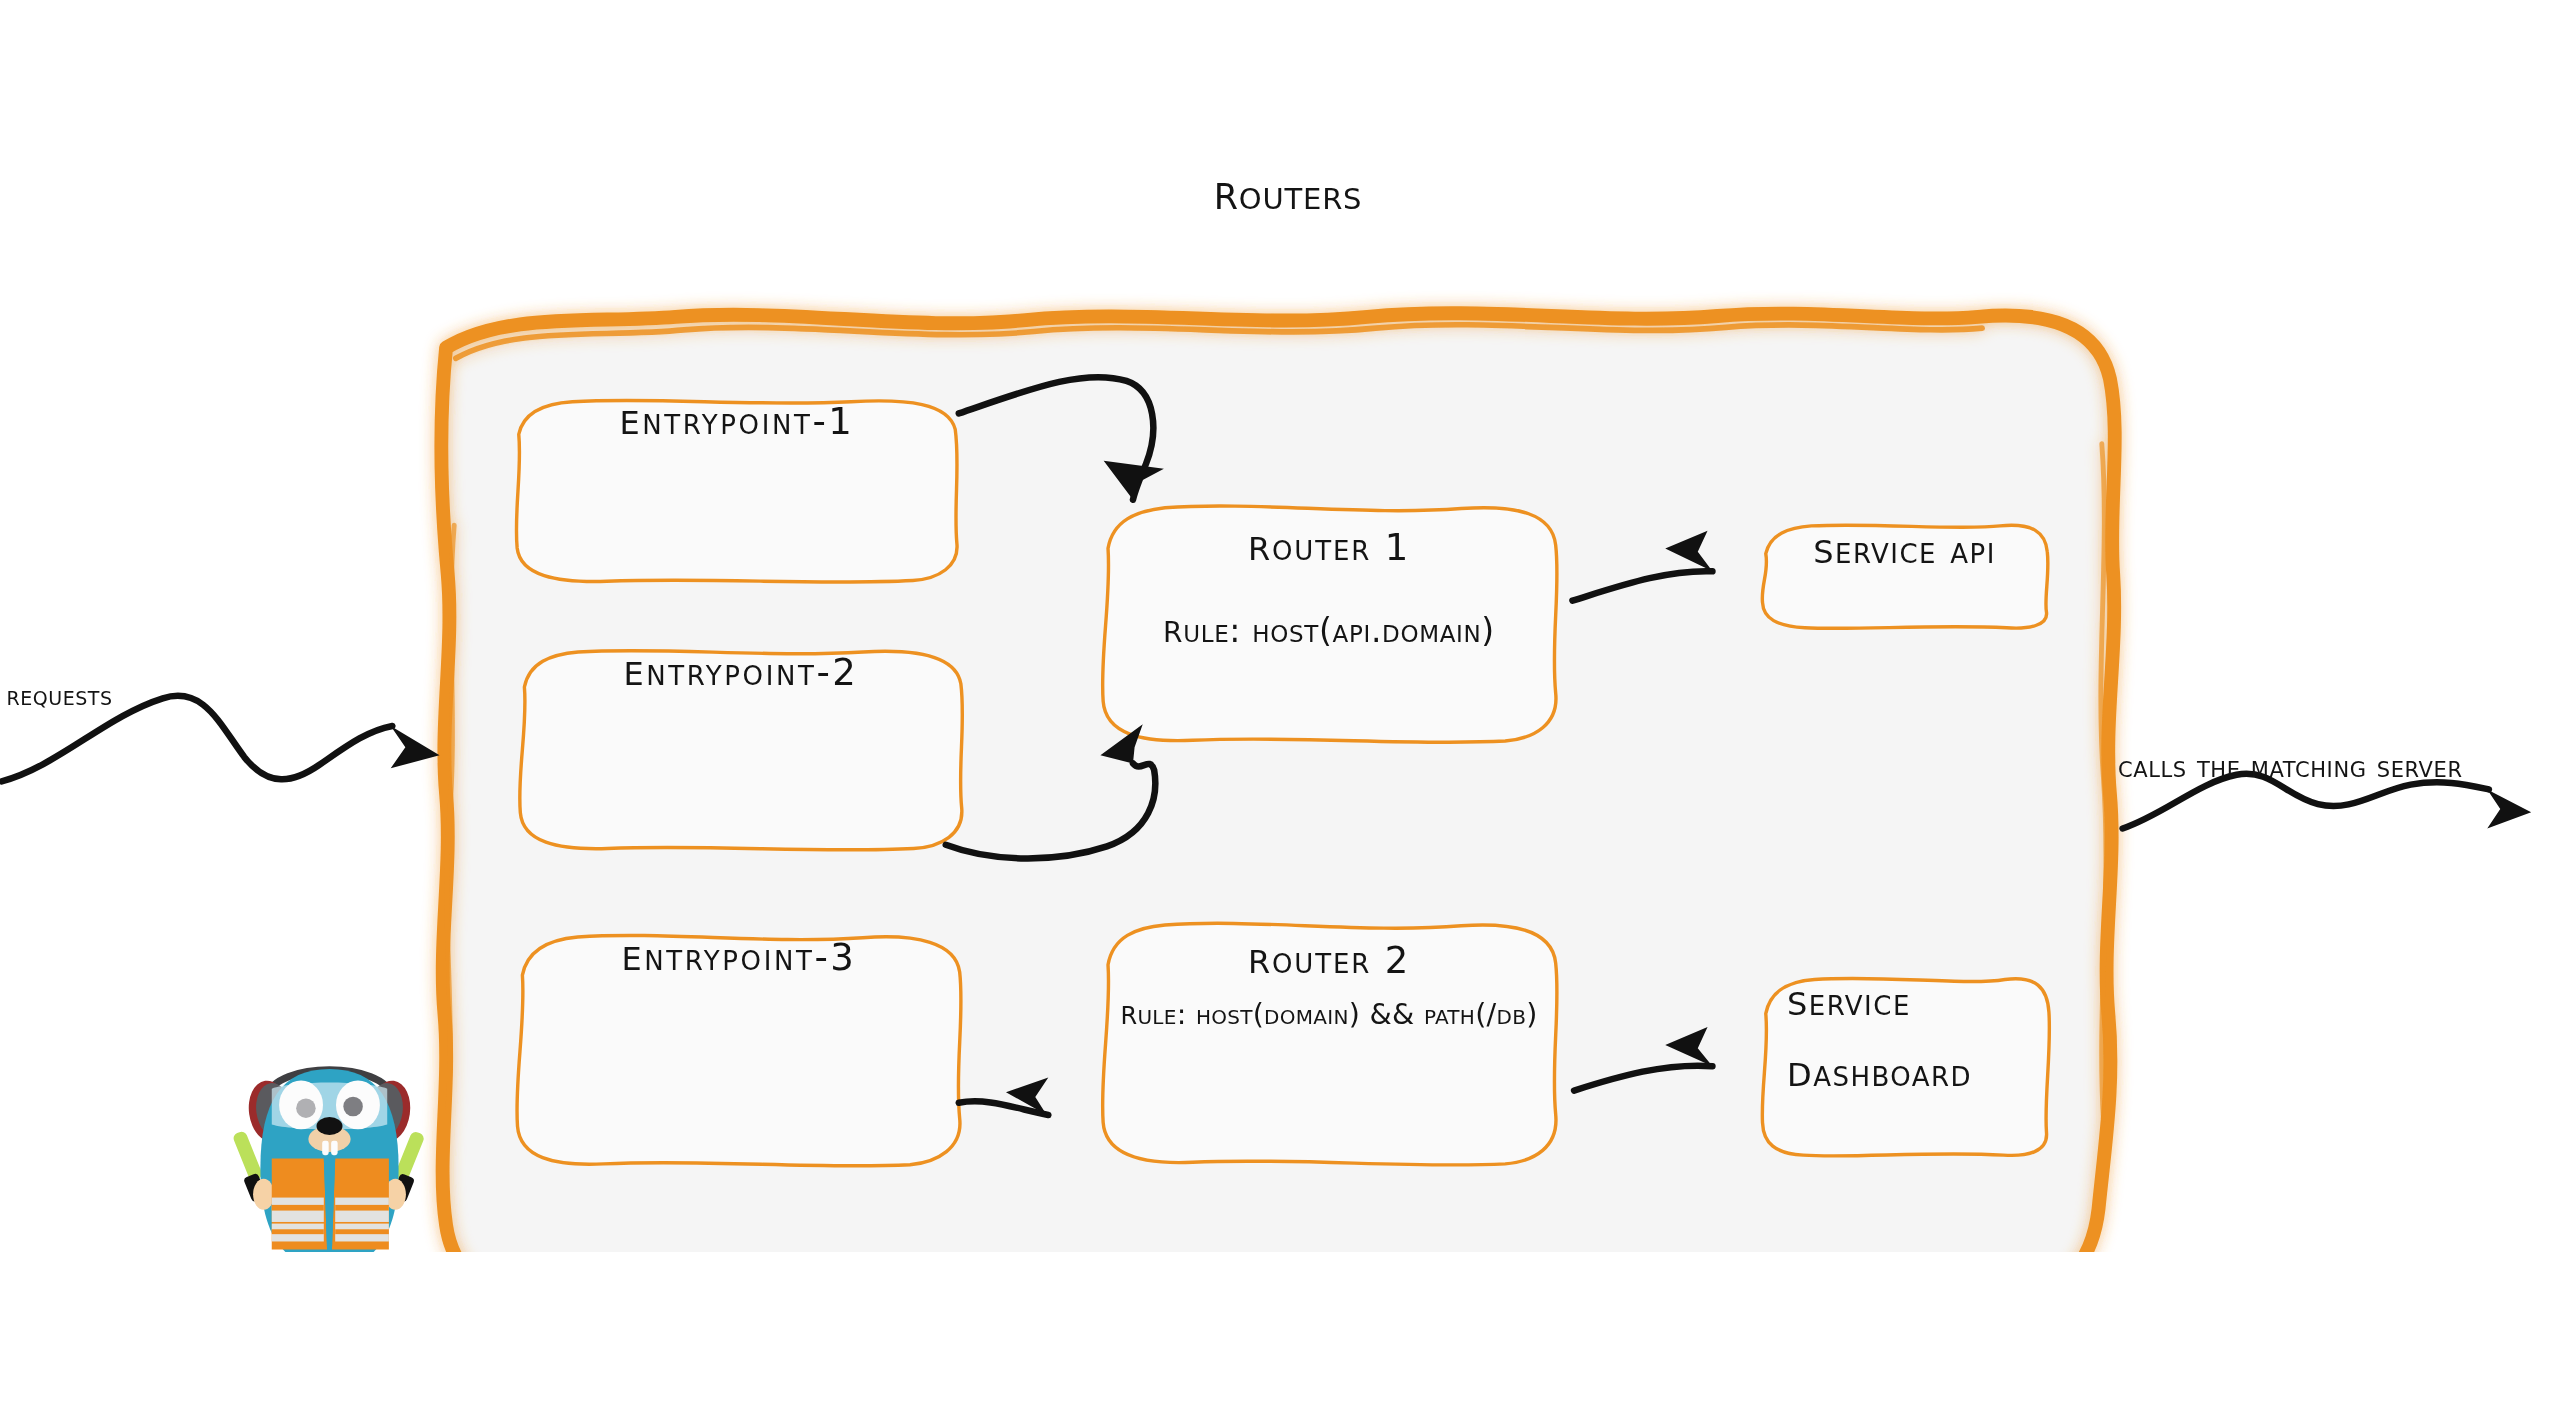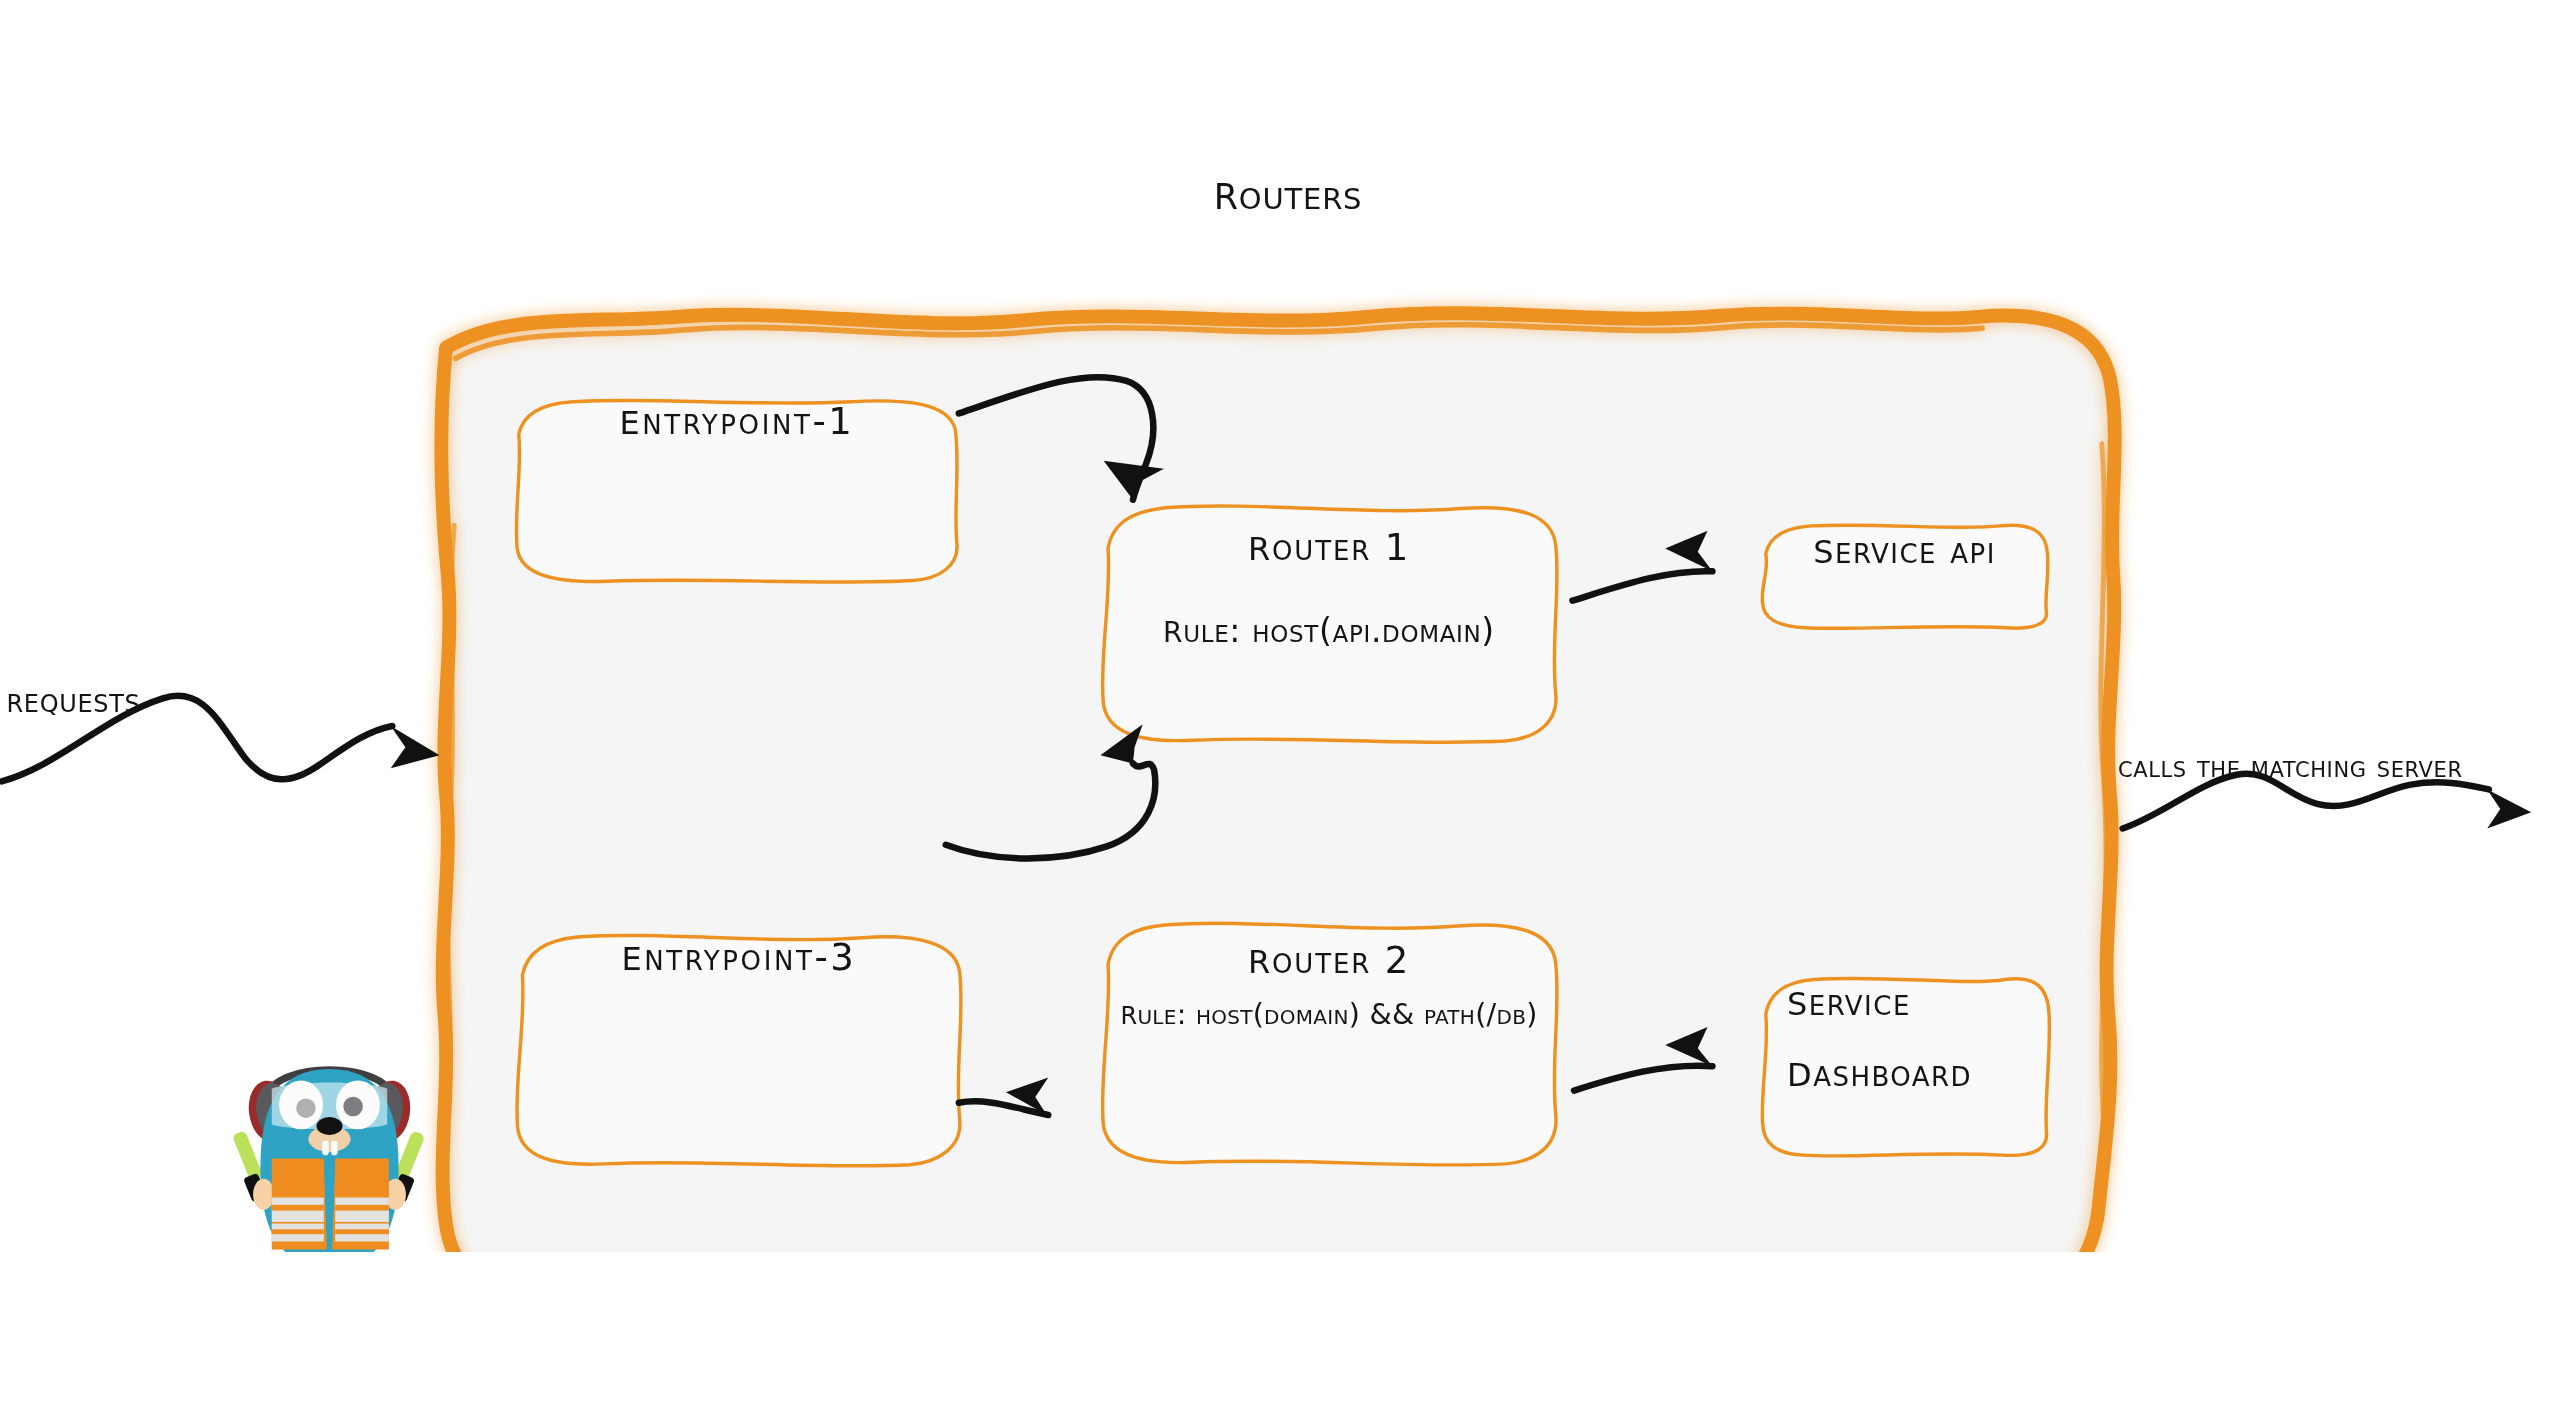--- a/index.html
+++ b/index.html
@@ -102,21 +102,21 @@
     inset: 0;
     pointer-events: none;
   }
   #arrows-layer svg { position: absolute; inset: 0; width: 2576px; height: 1408px; overflow: visible; }
 
   
   #requests-label {
     position: absolute;
     left: 6.5px;
     top: 680px;
-    font-size: 34px;
+    font-size: 27px;
     letter-spacing: 0.03em;
   }
   #calls-label {
     position: absolute;
     left: 2118px;
     top: 749px;
     font-size: 30px;
     letter-spacing: 0.02em;
   }
 
@@ -226,20 +226,31 @@
       <path d="M 12,52 C 18,24 44,14 78,12 C 180,6 300,18 420,12
                C 490,8 540,14 548,46 C 554,90 546,140 550,186
                C 553,214 528,230 496,232 C 380,238 250,228 120,233
                C 58,235 14,226 10,192 C 6,148 16,96 12,52 Z" fill="#FAFAFA" stroke="#ED9121" stroke-width="4.2" stroke-linejoin="round"></path>
     </svg>
     <div class="card-body">
       <span class="sketch-text sc ep-label">entrypoint-1</span>
     </div>
   </div>
 
+  <div class="card" id="entrypoint-2-card">
+    <svg viewBox="0 0 560 260" preserveAspectRatio="none">
+      <path d="M 14,54 C 20,24 46,14 80,11 C 190,5 310,18 430,11
+               C 496,7 544,16 550,50 C 556,98 546,152 551,202
+               C 554,234 526,250 492,252 C 376,258 244,247 116,252
+               C 54,254 12,244 9,208 C 5,160 18,102 14,54 Z" fill="#FAFAFA" stroke="#ED9121" stroke-width="4.2" stroke-linejoin="round"></path>
+    </svg>
+    <div class="card-body">
+      <span class="sketch-text sc ep-label">entrypoint-2</span>
+    </div>
+  </div>
 
   <div class="card" id="entrypoint-3-card">
     <svg viewBox="0 0 560 300" preserveAspectRatio="none">
       <path d="M 14,58 C 20,26 48,14 82,11 C 192,4 312,20 432,12
                C 498,7 546,18 551,54 C 557,108 545,172 551,234
                C 555,270 524,288 490,291 C 374,297 242,284 114,290
                C 52,293 11,282 8,244 C 4,188 18,116 14,58 Z" fill="#FAFAFA" stroke="#ED9121" stroke-width="4.2" stroke-linejoin="round"></path>
     </svg>
     <div class="card-body">
       <span class="sketch-text sc ep-label">entrypoint-3</span>

